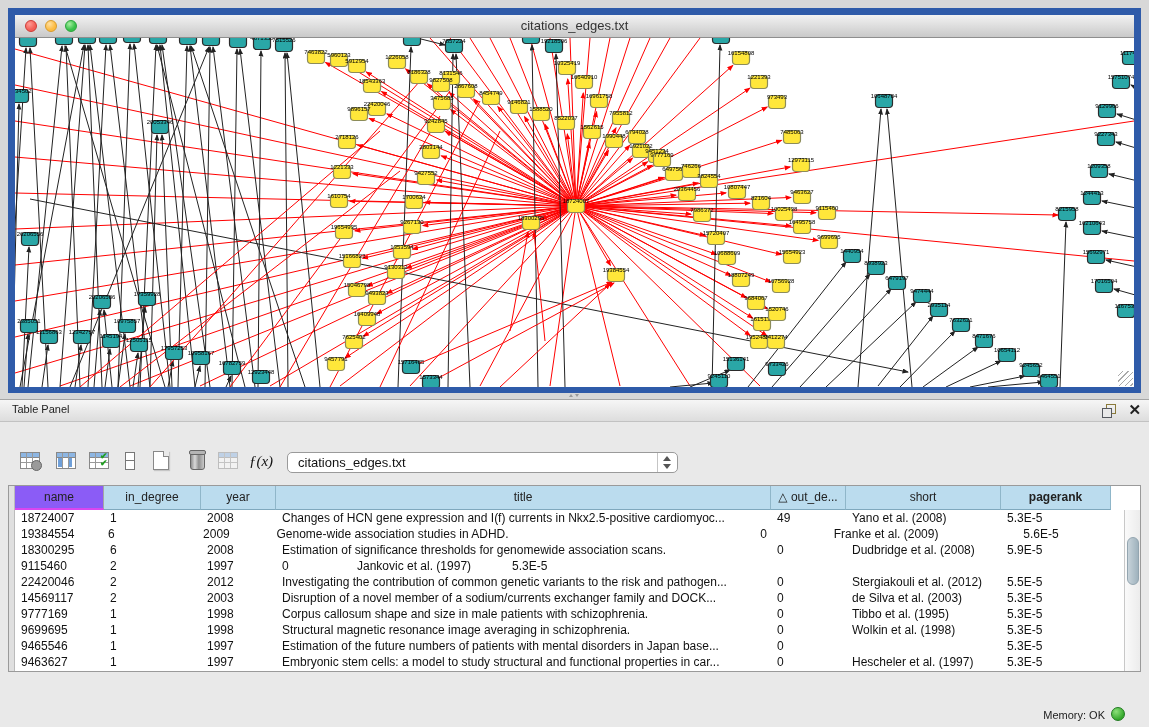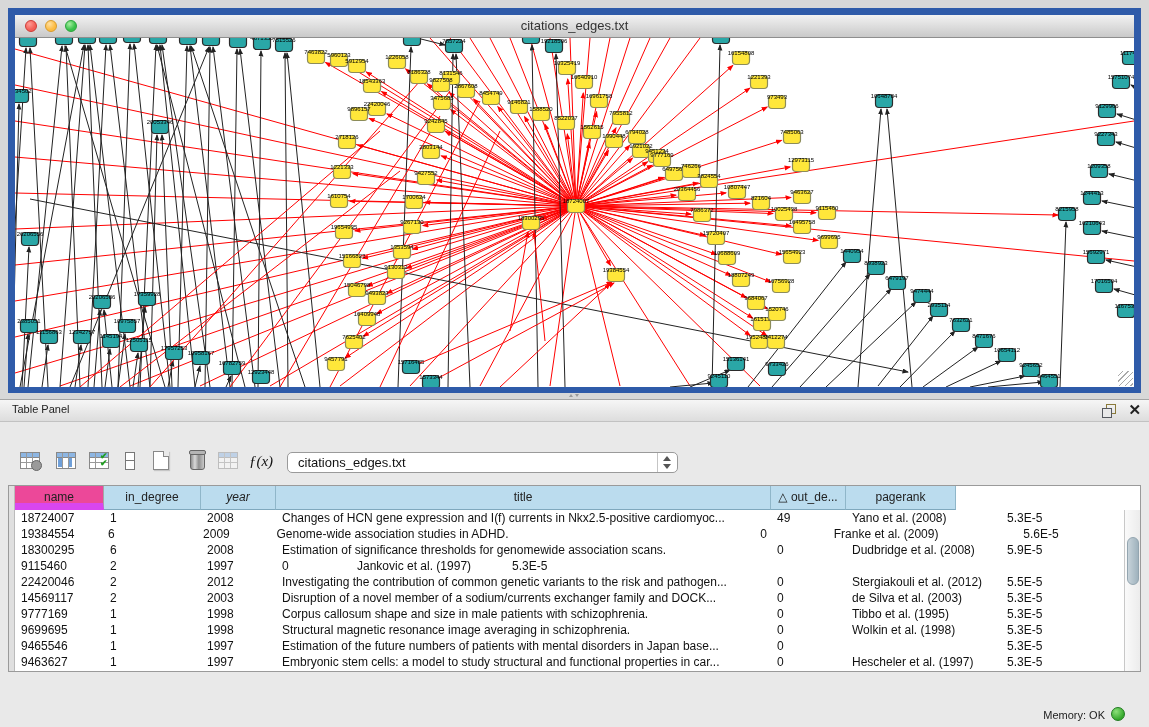--- a/index.html
+++ b/index.html
@@ -57,21 +57,21 @@
   .dropdown .val{position:absolute;left:10px;top:2px;}
   .dropdown .step{position:absolute;right:0px;top:0px;bottom:0;width:19px;border-left:1px solid #c5c5c5;}
   .dropdown .step i{position:absolute;left:5px;width:0;height:0;border:4px solid transparent;}
   .dropdown .step .u{top:3px;border-bottom:5px solid #555;border-top:none;}
   .dropdown .step .d{bottom:3px;border-top:5px solid #555;border-bottom:none;}
   
   .tablewrap{position:absolute;left:8px;top:85px;width:1133px;height:187px;background:#fff;border:1px solid #9a9a9a;box-sizing:border-box;}
   .gutter{position:absolute;left:0;top:0;bottom:0;width:5px;background:#e0e0e0;border-right:1px solid #bbb;}
   .thead{position:absolute;left:6px;top:0;right:15px;height:24px;display:flex;}
   .th{box-sizing:border-box;border-right:1px solid #8fb6c9;border-bottom:1px solid #7fa8bd;background:#bbdcee;font-size:12px;color:#222;text-align:center;line-height:23px;overflow:hidden;white-space:nowrap;}
-  .th-gray{background:#ec4899;border-right:1px solid #a5a5a5;border-bottom:7px solid #d946ef;}
+  .th-gray{background:#8b5cf6;border-right:1px solid #a5a5a5;border-bottom:2px solid #d946ef;}
   .tbody{position:absolute;left:6px;top:24px;right:15px;bottom:0;overflow:hidden;}
   .tr{display:flex;height:16px;}
   .td{box-sizing:border-box;padding-left:6px;font-size:12px;color:#111;line-height:16px;overflow:hidden;white-space:nowrap;}
   .vscroll{position:absolute;right:0;top:24px;bottom:0;width:15px;background:linear-gradient(90deg,#fafafa,#ececec);border-left:1px solid #c8c8c8;}
   .vthumb{position:absolute;left:2px;top:27px;width:10px;height:46px;border-radius:6px;background:linear-gradient(90deg,#c7d3da,#9fb2bd);border:1px solid #93a5b0;}
   
   .tabs{position:absolute;left:427px;top:276px;height:20px;display:flex;border:1px solid #a0a0a0;border-radius:5px;overflow:hidden;background:#fff;}
   .tab{font-size:12px;line-height:20px;padding:0 14px;color:#333;background:#fdfdfd;border-right:1px solid #b5b5b5;}
   .tab:last-child{border-right:none;}
   .tab.sel{background:linear-gradient(#9c9c9c,#878787);color:#f4f4f4;}
@@ -903,24 +903,25 @@
           <i class="u"></i>
           <i class="d"></i>
         </span>
     </div>
   </div>
   <div class="tablewrap">
     <div class="gutter"></div>
     <div class="thead" id="thead">
         <div class="th th-gray" style="width: 89px;">name</div>
         <div class="th" style="width: 97px;">in_degree</div>
-        <div class="th" style="width: 75px; font-style: italic;">year</div>
+        <div class="th" style="width: 75px;">year</div>
         <div class="th" style="width: 495px;">title</div>
         <div class="th" style="width: 75px;">△ out_de...</div>
-        <div class="th" style="width: 110px;">pagerank</div>
+        <div class="th" style="width: 155px;">short</div>
+        <div class="th" style="width: 110px; font-weight: bold;">pagerank</div>
       </div>
     <div class="tbody" id="tbody">
         <div class="tr">
           <div class="td" style="width: 89px;">18724007</div>
           <div class="td" style="width: 97px;">1</div>
           <div class="td" style="width: 75px;">2008</div>
           <div class="td" style="width: 495px;">Changes of HCN gene expression and I(f) currents in Nkx2.5-positive cardiomyoc...</div>
           <div class="td" style="width: 75px;">49</div>
           <div class="td" style="width: 155px;">Yano et al. (2008)</div>
           <div class="td" style="width: 110px;">5.3E-5</div>

